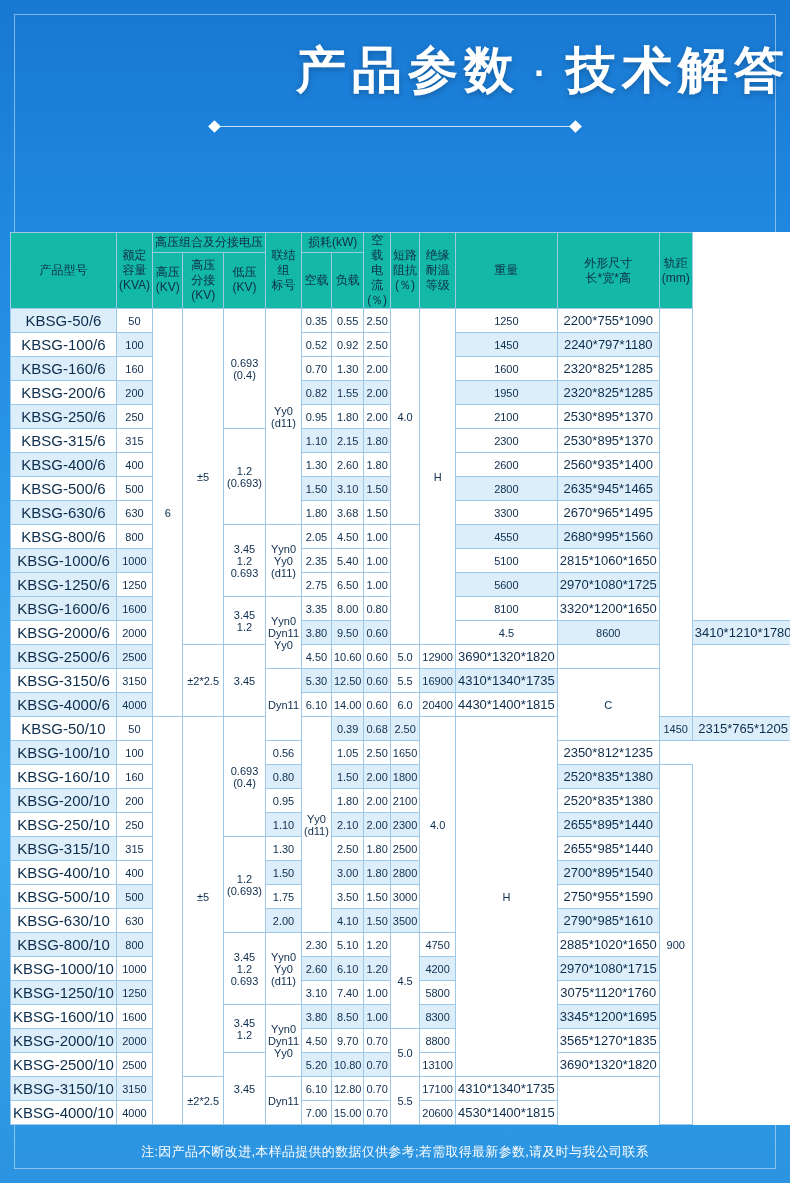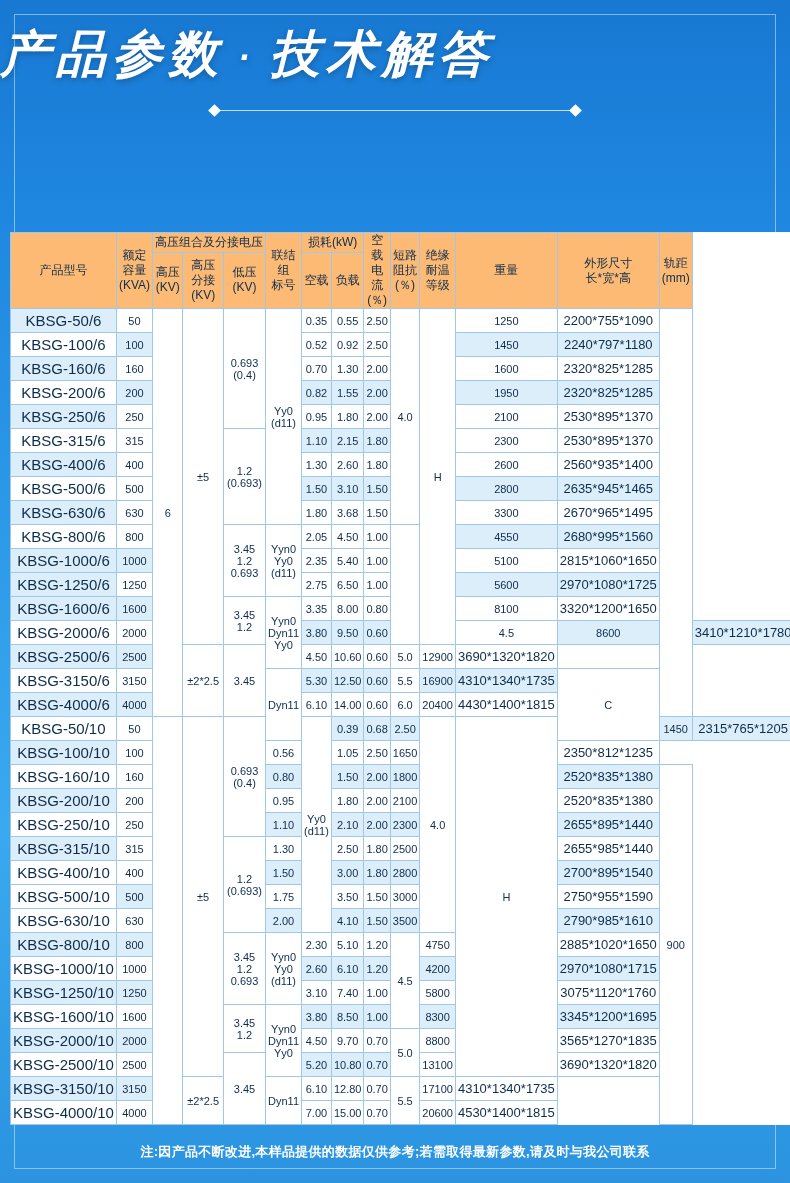--- a/index.html
+++ b/index.html
@@ -13,24 +13,23 @@
     position: relative;
     overflow: hidden;
   }
   .page-frame {
     position: absolute;
     left: 14px; top: 14px; right: 14px; bottom: 14px;
     border: 1px solid rgba(255,255,255,0.45);
   }
   .header {
     position: relative;
-    padding-top: 26px;
-    text-align: left;
+    padding-top: 42px;
+    text-align: right;
     color: #ffffff;
-    font-style: italic;
   }
   .title {
     font-size: 50px;
     font-weight: bold;
     letter-spacing: 6px;
     text-shadow: 0 2px 6px rgba(0,0,0,0.25);
     line-height: 1.15;
   }
   .title .dot {
     font-size: 36px;
@@ -79,40 +78,39 @@
     color: #0d2d4d;
   }
   table.spec td, table.spec th {
     border: 1px solid #9fc8e8;
     text-align: center;
     padding: 0 2px;
     font-weight: normal;
     white-space: nowrap;
   }
   thead th {
-    background: #fdba74;
+    background: #14b8a6;
     color: #0d2d4d;
     font-size: 12px;
     line-height: 1.25;
     padding: 3px 2px;
   }
   tbody td { height: 24px; }
   .alt { background: #ddeefb; }
   .model { font-size: 15px; }
   .dims { font-size: 13px; }
   .grp { background: #ffffff; margin-top: 37px; }
   .note {
     position: absolute;
     left: 0; right: 0;
     bottom: 22px;
     text-align: center;
     color: #ffffff;
     font-size: 13px;
     letter-spacing: 0.3px;
-    font-weight: bold;
   }
 </style>
 </head>
 <body>
 
 <div class="page-frame"></div>
 
 <div class="header">
   <div class="title">
     <span>产品参数</span><span class="dot">·</span><span>技术解答</span>

